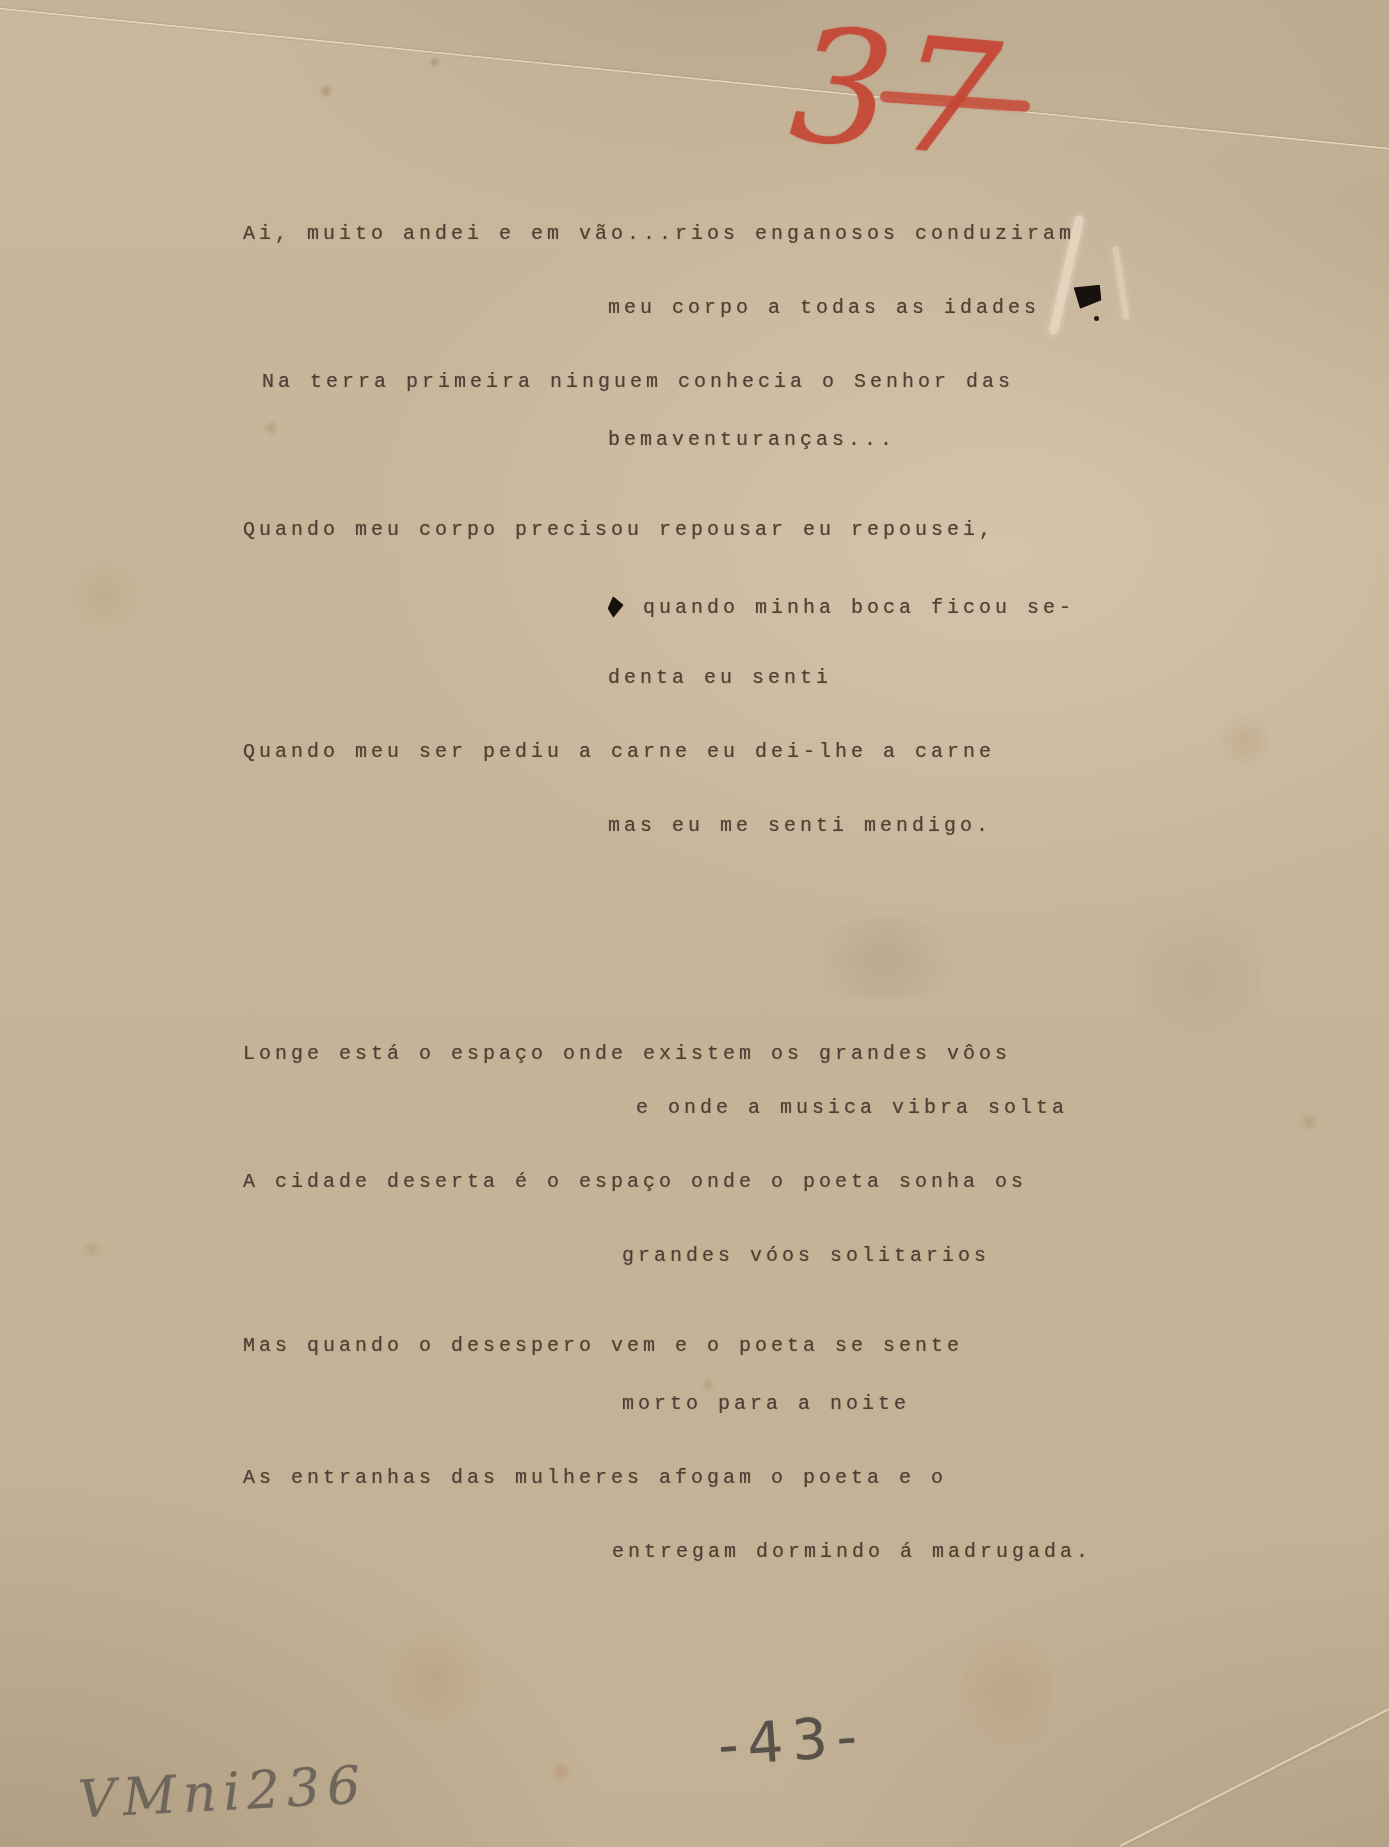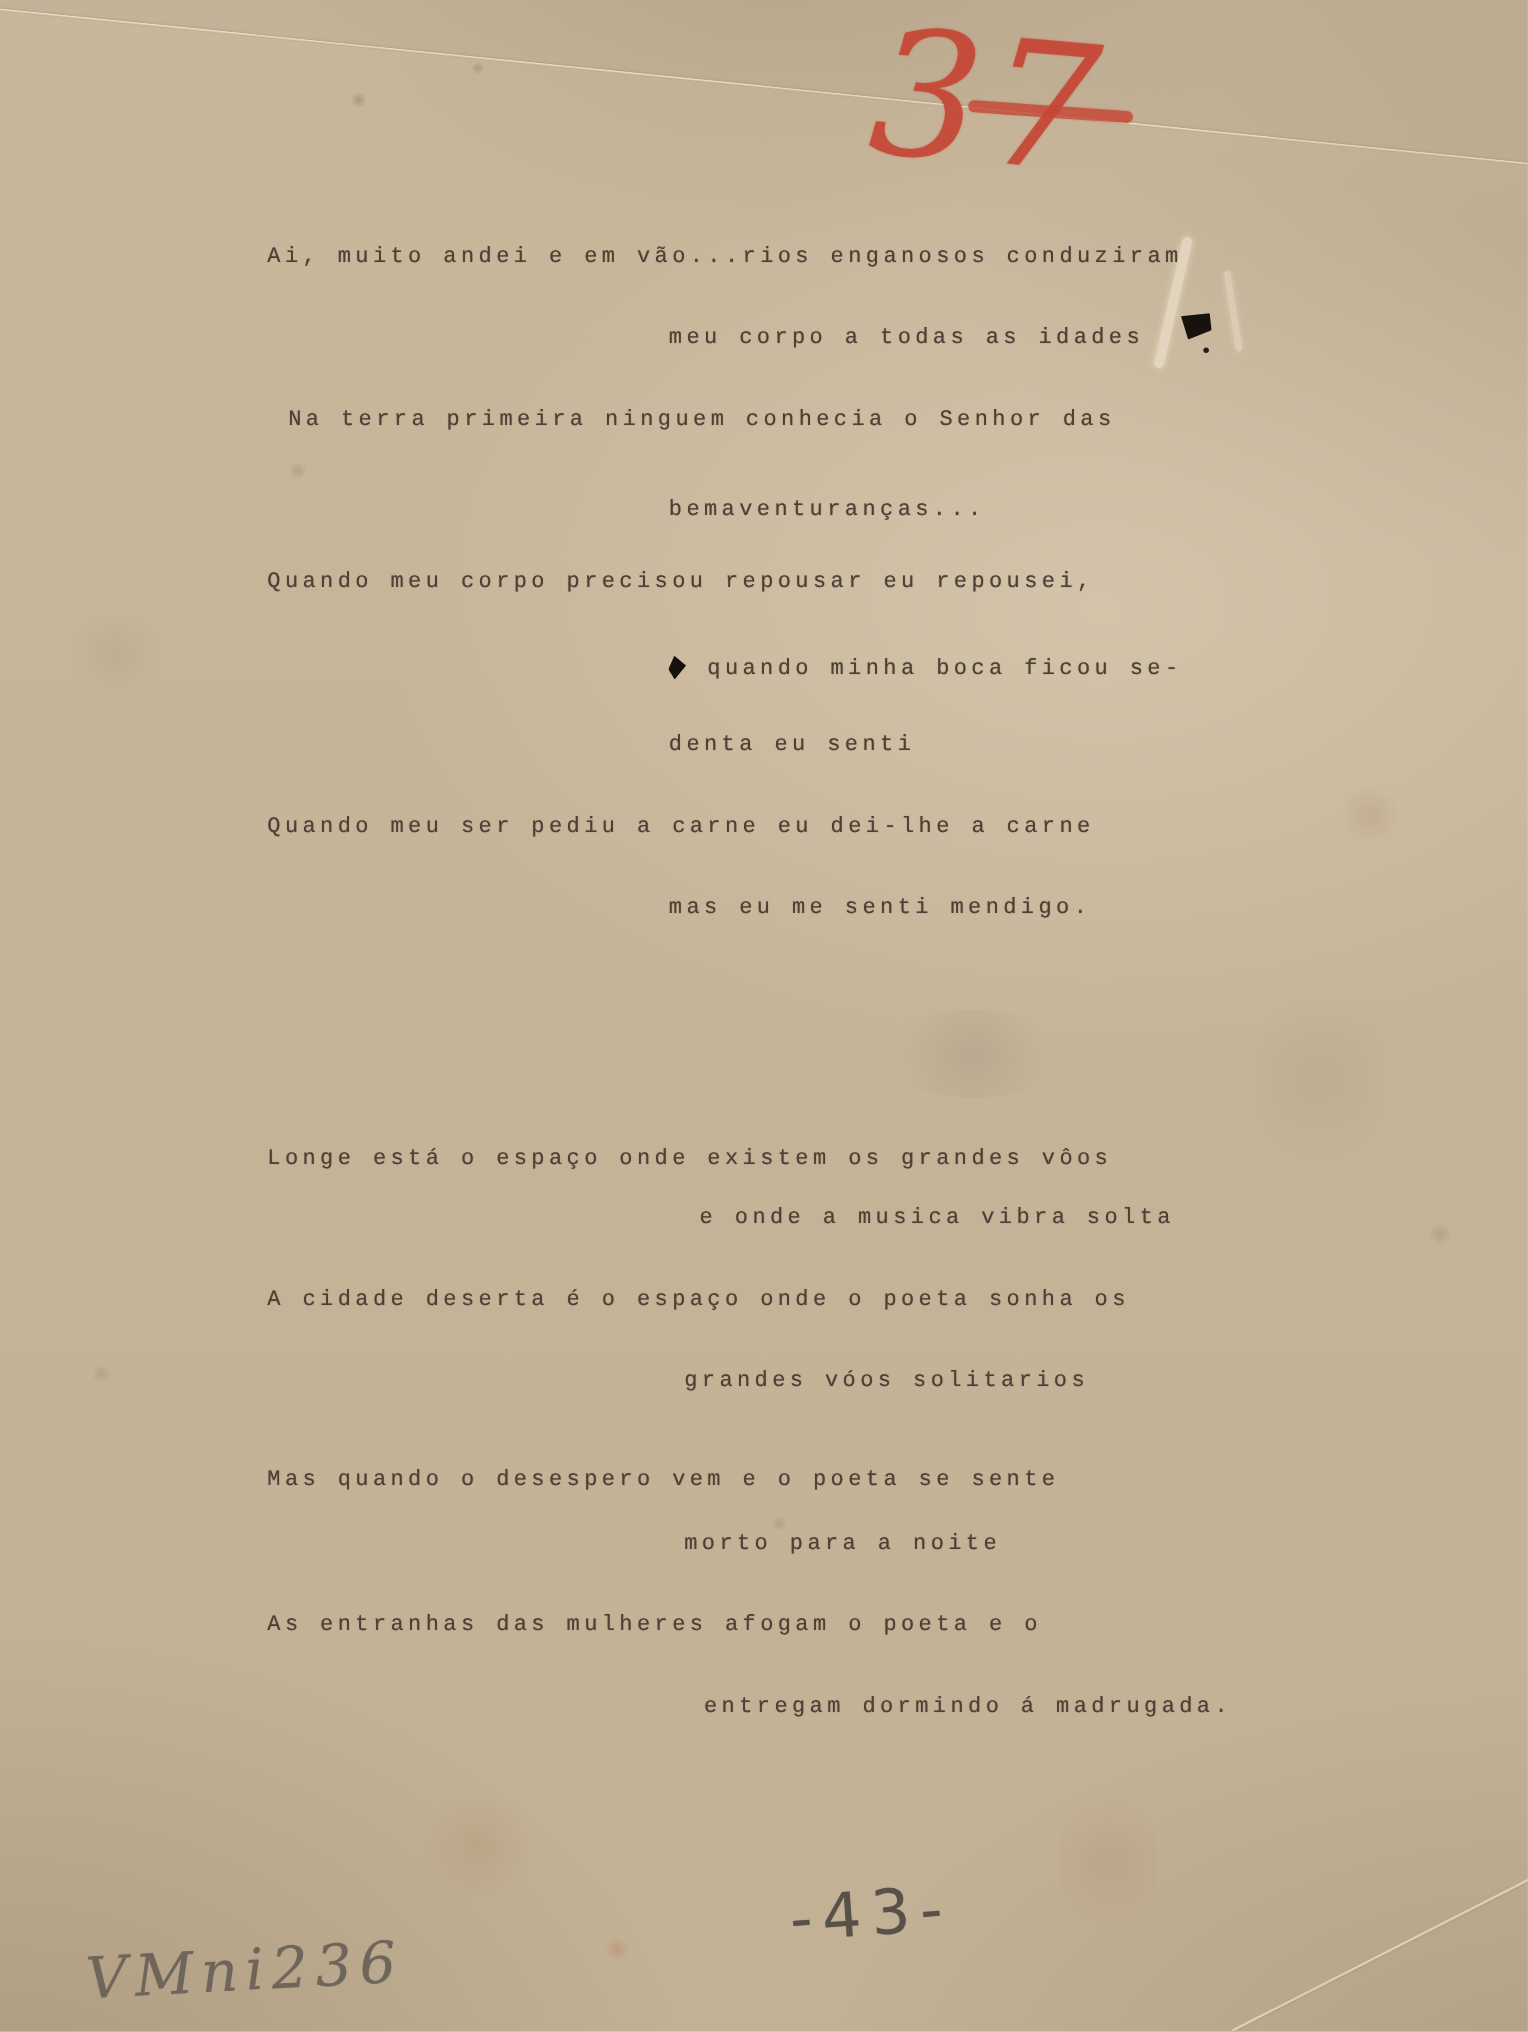--- a/index.html
+++ b/index.html
@@ -116,33 +116,33 @@
   <div class="ink-blot"></div>
   <div class="ink-blot-dot"></div>
 
   <div class="red-number">37</div>
   <div class="seven-crossbar"></div>
 
   <div id="poem">
       <div class="poem-line" style="top: 222px; left: 243px;">Ai, muito andei e em vão...rios enganosos conduziram</div>
       <div class="poem-line" style="top: 296px; left: 608px;">meu corpo a todas as idades</div>
       <div class="poem-line" style="top: 370px; left: 243px; margin-left: 19px;">Na terra primeira ninguem conhecia o Senhor das</div>
-      <div class="poem-line" style="top: 452px; left: 608px;">bemaventuranças...</div>
+      <div class="poem-line" style="top: 428px; left: 608px;">bemaventuranças...</div>
       <div class="poem-line" style="top: 518px; left: 243px;">Quando meu corpo precisou repousar eu repousei,</div>
       <div class="poem-line" style="top: 592px; left: 608px;"><span class="ink-mark"></span>quando minha boca ficou se-</div>
       <div class="poem-line" style="top: 666px; left: 608px;">denta eu senti</div>
       <div class="poem-line" style="top: 740px; left: 243px;">Quando meu ser pediu a carne eu dei-lhe a carne</div>
       <div class="poem-line" style="top: 814px; left: 608px;">mas eu me senti mendigo.</div>
       <div class="poem-line" style="top: 1042px; left: 243px;">Longe está o espaço onde existem os grandes vôos</div>
       <div class="poem-line" style="top: 1096px; left: 636px;">e onde a musica vibra solta</div>
       <div class="poem-line" style="top: 1170px; left: 243px;">A cidade deserta é o espaço onde o poeta sonha os</div>
       <div class="poem-line" style="top: 1244px; left: 622px; text-align: right;">grandes vóos solitarios</div>
       <div class="poem-line" style="top: 1334px; left: 243px;">Mas quando o desespero vem e o poeta se sente</div>
       <div class="poem-line" style="top: 1392px; left: 622px;">morto para a noite</div>
       <div class="poem-line" style="top: 1466px; left: 243px;">As entranhas das mulheres afogam o poeta e o</div>
-      <div class="poem-line" style="top: 1540px; left: 612px; margin-left: 28px;">entregam dormindo á madrugada.</div>
+      <div class="poem-line" style="top: 1540px; left: 612px;">entregam dormindo á madrugada.</div>
     </div>
 
   <div class="bottom-number">-43-</div>
 
   <div class="hand-note">VMni236</div>
 
 </div>
 
 </body></html>

